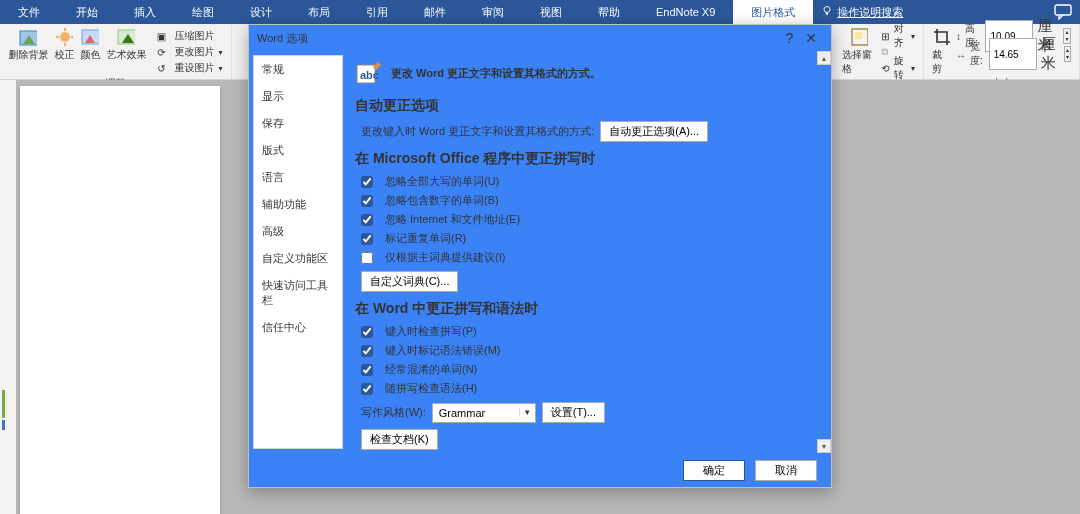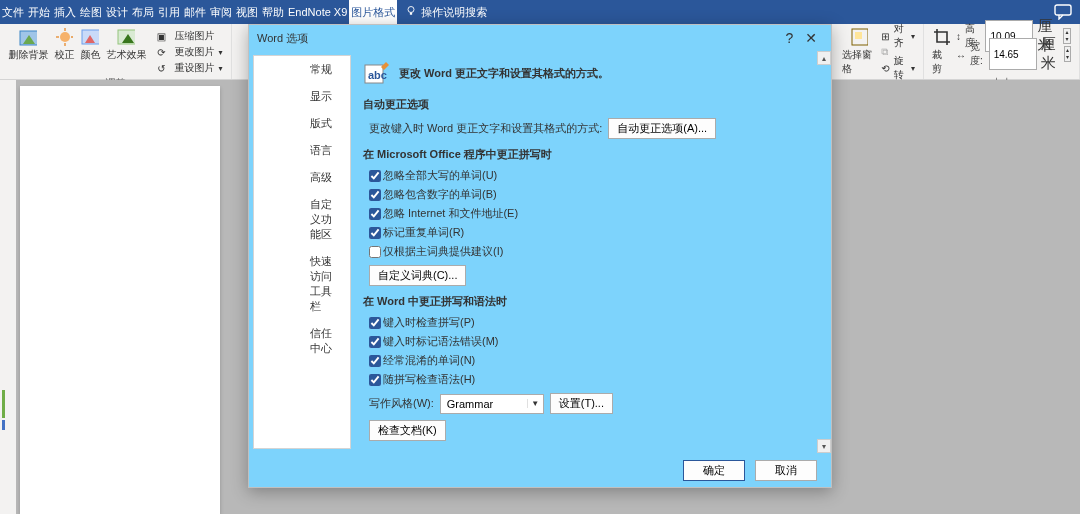--- a/index.html
+++ b/index.html
@@ -1,50 +1,50 @@
 <!DOCTYPE html>
 <html><head>
   <meta charset="utf-8">
   <style>
     * { margin:0; padding:0; box-sizing:border-box; font-family:"Microsoft YaHei","Segoe UI",sans-serif; }
     body { width:1080px; height:514px; background:#f3f3f3; overflow:hidden; position:relative; font-size:11px; }
     .titlebar { height:24px; background:#2b579a; display:flex; align-items:center; }
-    .tab { color:#fff; padding:0 2px; height:24px; display:flex; align-items:center; font-size:11px; cursor:pointer; }
+    .tab { color:#fff; padding:0 18px; height:24px; display:flex; align-items:center; font-size:11px; cursor:pointer; }
     .tab.active { background:#fff; color:#2b579a; }
-    .search-prompt { display:flex; align-items:center; gap:4px; color:#fff; margin-left:8px; }
+    .search-prompt { display:flex; align-items:center; gap:4px; color:#fff; margin-left:8px;text-decoration:underline; }
     .speech-bubble { position:absolute; right:8px; top:0; height:24px; display:flex; align-items:center; color:#fff; }
     .ribbon { height:56px; background:#f3f2f1; border-bottom:1px solid #d4d4d4; display:flex; position:relative; }
     .ribgrp { padding:4px 8px 2px 8px; border-right:1px solid #e0e0e0; display:flex; flex-direction:column; align-items:center; }
     .ribgrp-label { font-size:10px; color:#666; margin-top:auto; text-align:center; }
     .biglabel { font-size:10px; color:#333; }
     .bigbtn { display:flex; flex-direction:column; align-items:center; gap:2px; }
     .mini-row { display:flex; align-items:center; gap:4px; font-size:10px; color:#333; height:16px; }
     .icon-box { width:18px; height:18px; display:inline-flex; align-items:center; justify-content:center; }
     .dim-input { width:48px; height:32px; font-size:10px; border:1px solid #ababab; background:#fff; padding:0 4px; }
     .unit { font-size:15px; color:#333; }
     .spinbox { width:10px; height:16px; display:flex; flex-direction:column; border:1px solid #ababab; background:#f0f0f0; }
     .spinbox span { flex:1; font-size:6px; line-height:6px; text-align:center; color:#333; }
     .canvas { position:absolute; top:80px; bottom:0; left:0; right:0; background:#b8b8b8; }
     .page { position:absolute; left:20px; top:6px; width:200px; height:428px; background:#fff; box-shadow:0 2px 4px rgba(0,0,0,0.2); }
     .ruler-v { position:absolute; left:0; top:80px; bottom:0; width:16px; background:#f3f2f1; }
     .ruler-accent { position:absolute; left:2px; width:3px; background:#6cb33f; }
     .dialog-backdrop { position:absolute; left:0; top:0; right:0; bottom:0; }
-    .dialog { position:absolute; left:248px; top:24px; width:584px; height:464px; background:#7dd3fc; border:1px solid #c0c0c0; box-shadow:0 4px 16px rgba(0,0,0,0.3); display:flex; flex-direction:column; }
+    .dialog { position:absolute; left:248px; top:24px; width:584px; height:464px; background:#3b82f6; border:1px solid #c0c0c0; box-shadow:0 4px 16px rgba(0,0,0,0.3); display:flex; flex-direction:column; }
     .dlg-title { height:26px; display:flex; align-items:center; padding:0 8px; font-size:11px; color:#333; }
     .dlg-title .spacer { flex:1; }
     .dlg-title .close { padding:0 6px; font-size:14px; cursor:pointer; }
     .dlg-body { flex:1; display:flex; overflow:hidden; }
-    .dlg-sidebar { width:98px; background:#fff; border:1px solid #d4d4d4; margin:4px 0 4px 4px; overflow:auto;padding-left:48px; }
+    .dlg-sidebar { width:90px; background:#fff; border:1px solid #d4d4d4; margin:4px 0 4px 4px; overflow:auto; }
     .sbitem { padding:6px 8px; font-size:11px; color:#333; cursor:pointer; }
     .sbitem.selected { background:#cde6f7; border:1px solid #7ba7d7; padding:5px 7px; }
     .dlg-main { flex:1; padding:8px 12px 4px 12px; overflow-y:auto; position:relative; }
     .hdr-row { display:flex; align-items:center; gap:8px; margin-bottom:10px; }
     .hdr-icon { width:28px; height:28px; display:flex; align-items:center; justify-content:center; }
-    .section-h { font-weight:600; font-size:11px; color:#333; margin:8px 0 6px 0; }
-    .opt-row { display:flex; align-items:center; gap:2px; margin:4px 0 4px 6px; font-size:11px; color:#333; }
+    .section-h { font-weight:600; font-size:14px; color:#333; margin:8px 0 6px 0; }
+    .opt-row { display:flex; align-items:center; gap:12px; margin:4px 0 4px 6px; font-size:11px; color:#333; }
     .btn-like { display:inline-block; border:1px solid #ababab; background:#fdfdfd; padding:2px 8px; font-size:11px; cursor:pointer; }
     input[type=checkbox]{ width:12px; height:12px; accent-color:#2b579a; }
     .combo { display:inline-flex; align-items:center; border:1px solid #ababab; background:#fff; height:20px; }
     .combo-text { padding:0 6px; font-size:11px; min-width:86px; }
     .combo-caret { width:16px; text-align:center; font-size:8px; color:#333; border-left:1px solid #e0e0e0; }
     .scrollhint { position:absolute; right:0; top:0; bottom:0; width:14px; }
     .scrollbtn { position:absolute; right:0; width:14px; height:14px; background:#f0f0f0; border:1px solid #cdcdcd; font-size:8px; display:flex; align-items:center; justify-content:center; color:#555; }
     .dlg-footer { height:34px; display:flex; justify-content:flex-end; align-items:center; gap:10px; padding:0 14px; }
     .dlg-btn { border:1px solid #ababab; background:#fdfdfd; padding:2px 0; width:62px; text-align:center; font-size:11px; cursor:pointer; }
     .dlg-btn.primary { border:1px solid #2b579a; }
@@ -230,22 +230,24 @@
     <div class="dlg-title">
       <span>Word 选项</span>
       <span class="spacer"></span>
       <span class="close">?</span>
       <span class="close">✕</span>
     </div>
     <div class="dlg-body">
       <div class="dlg-sidebar" id="sb">
           <div class="sbitem">常规</div>
           <div class="sbitem">显示</div>
+          <div class="sbitem">保存</div>
           <div class="sbitem">版式</div>
           <div class="sbitem">语言</div>
+          <div class="sbitem">辅助功能</div>
           <div class="sbitem">高级</div>
           <div class="sbitem">自定义功能区</div>
           <div class="sbitem">快速访问工具栏</div>
           <div class="sbitem">信任中心</div>
         </div>
       <div class="dlg-main">
         <div class="hdr-row">
           <span class="hdr-icon">
               <svg width="28" height="28">
                 <rect x="2" y="6" width="18" height="18" fill="#fff" stroke="#888"></rect>

